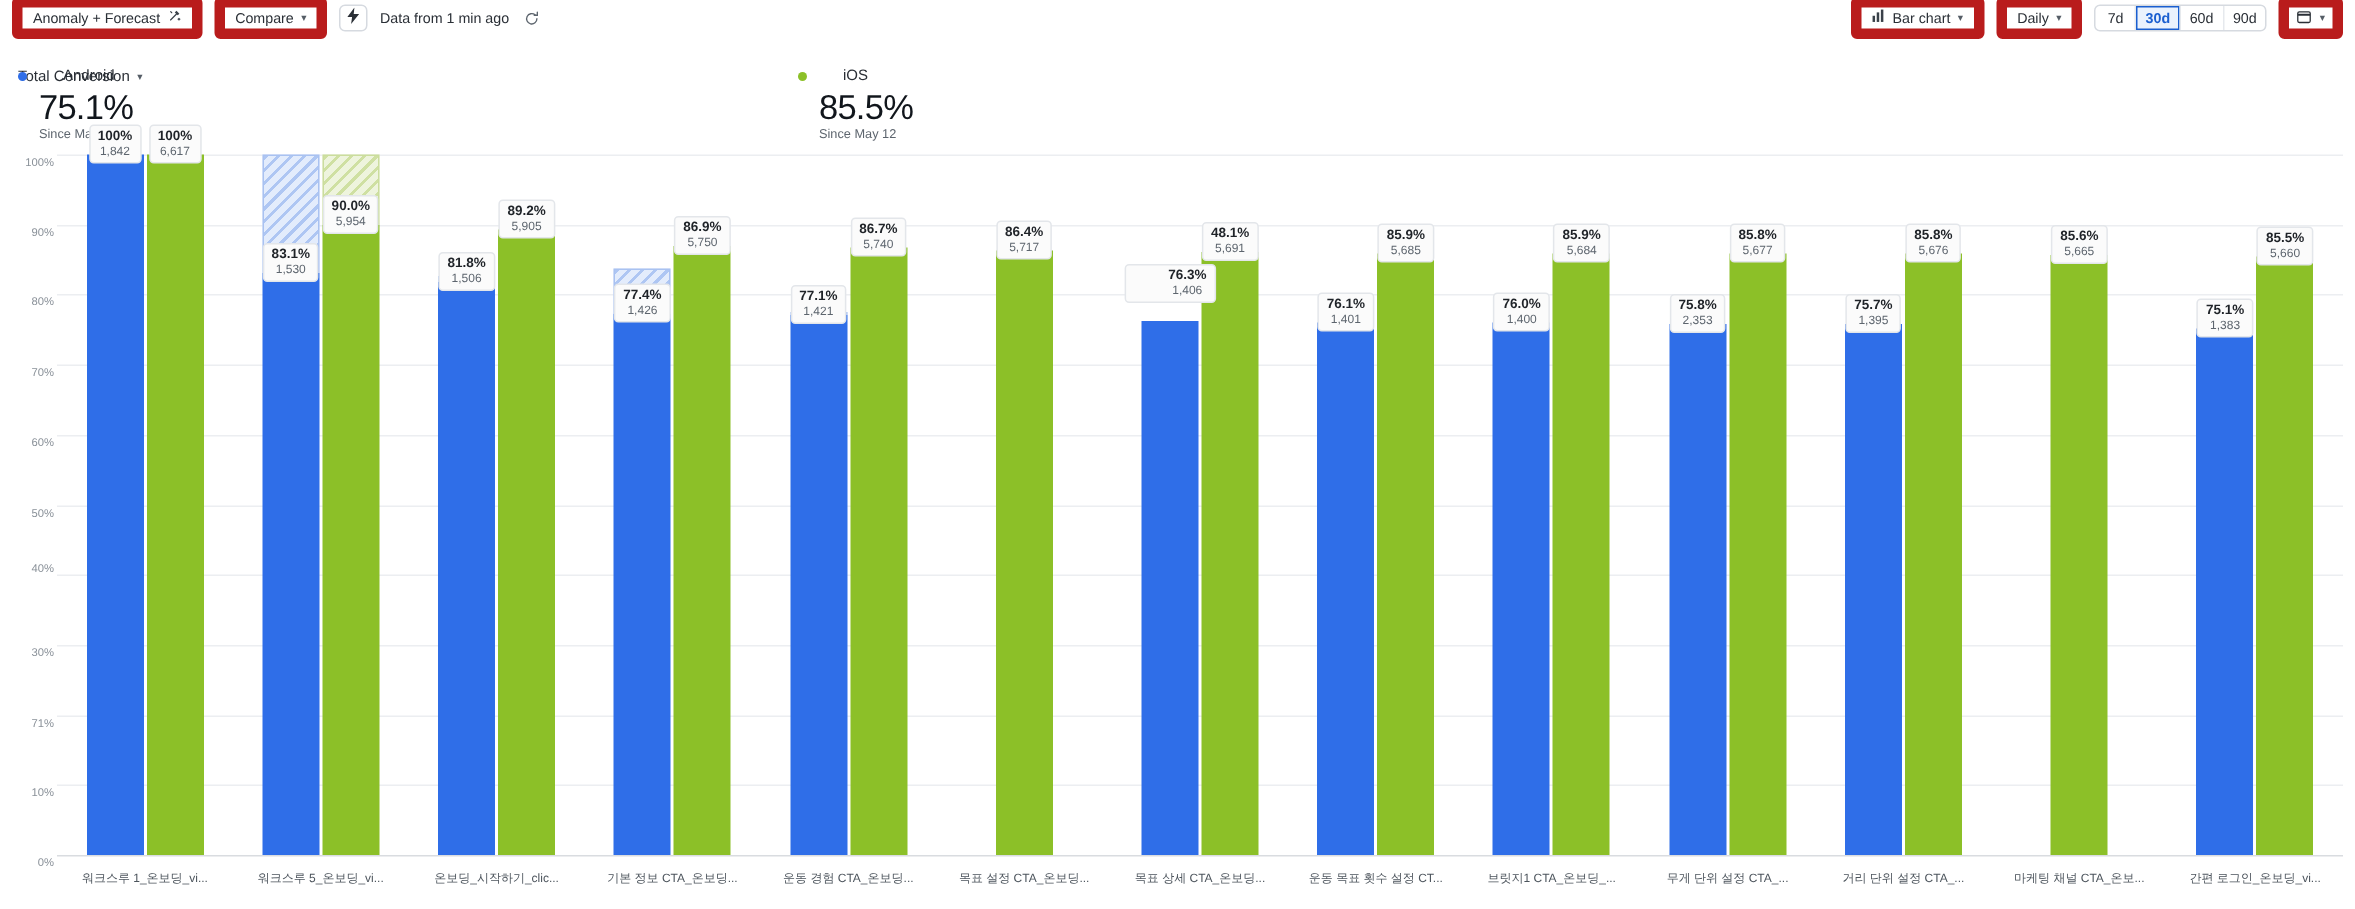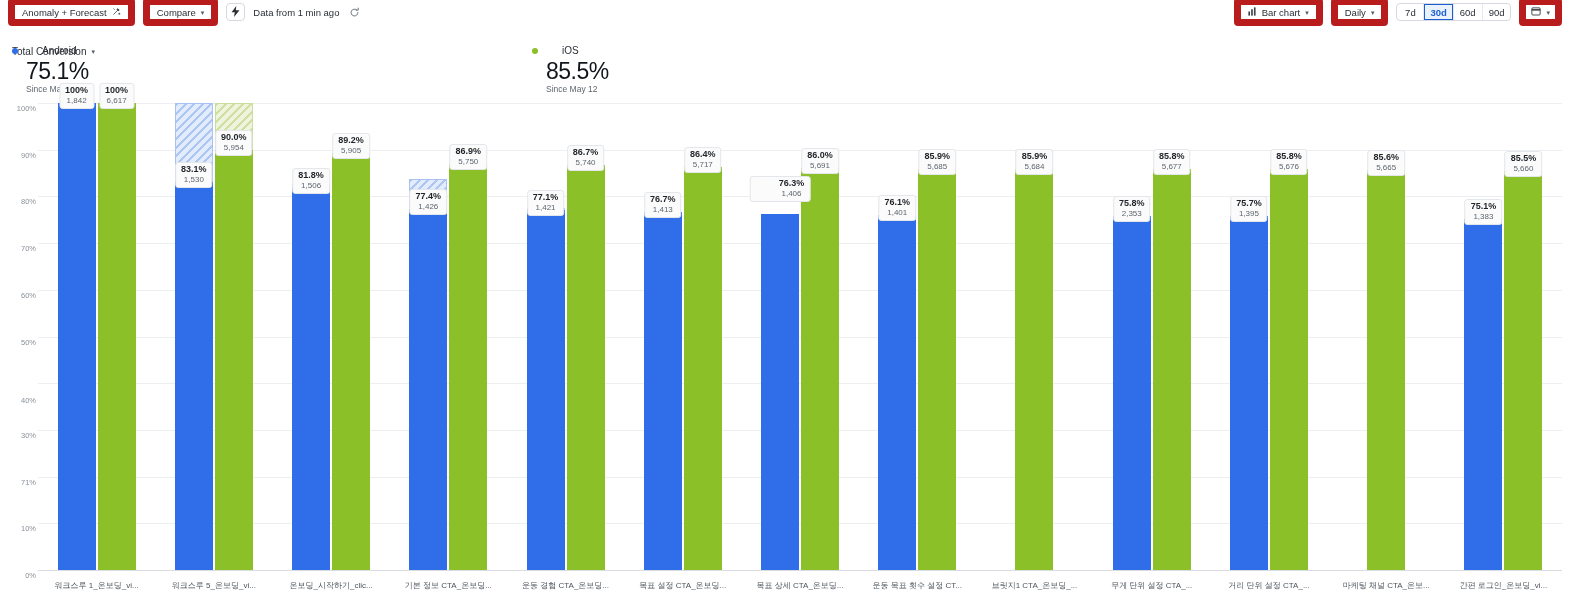--- a/index.html
+++ b/index.html
@@ -255,21 +255,21 @@
 </div>
 
 <div class="chart">
   <div class="yaxis" id="y-axis">
       <div class="ytick" style="top: 5px;">100%</div>
       <div class="ytick" style="top: 51.7px;">90%</div>
       <div class="ytick" style="top: 98.4px;">80%</div>
       <div class="ytick" style="top: 145.1px;">70%</div>
       <div class="ytick" style="top: 191.8px;">60%</div>
       <div class="ytick" style="top: 238.5px;">50%</div>
-      <div class="ytick" style="top: 297px;">40%</div>
+      <div class="ytick" style="top: 276px;">40%</div>
       <div class="ytick" style="top: 331.9px;">30%</div>
       <div class="ytick" style="top: 378.6px;">71%</div>
       <div class="ytick" style="top: 425.3px;">10%</div>
       <div class="ytick" style="top: 472px;">0%</div>
     </div>
   <div class="plot" id="grid-layer">
       <div class="gridline" style="top: 0px;"></div>
       <div class="gridline" style="top: 46.7px;"></div>
       <div class="gridline" style="top: 93.4px;"></div>
       <div class="gridline" style="top: 140.1px;"></div>
@@ -361,47 +361,40 @@
         </div>
         <div class="bar-wrap ios">
           <div class="bar-solid" style="height: 404.889px;"></div>
           <div class="label-box" style="bottom: 398.889px;">
             <div class="label-pct">86.7%</div>
             <div class="label-cnt">5,740</div>
           </div>
         </div>
       </div>
       <div class="group">
-        <div class="bar-wrap android">
-          <div class="bar-solid" style="height: 358.189px;"></div>
-          <div class="label-box" style="bottom: 352.189px;">
-            <div class="label-pct">76.7%</div>
-            <div class="label-cnt">1,413</div>
-          </div>
-        </div>
         <div class="bar-wrap ios">
           <div class="bar-solid" style="height: 403.488px;"></div>
           <div class="label-box" style="bottom: 397.488px;">
             <div class="label-pct">86.4%</div>
             <div class="label-cnt">5,717</div>
           </div>
         </div>
       </div>
       <div class="group">
         <div class="bar-wrap android">
           <div class="bar-solid" style="height: 356.321px;"></div>
           <div class="label-box" style="bottom: 368px; padding-left: 28px;">
             <div class="label-pct">76.3%</div>
             <div class="label-cnt">1,406</div>
           </div>
         </div>
         <div class="bar-wrap ios">
           <div class="bar-solid" style="height: 401.62px;"></div>
           <div class="label-box" style="bottom: 395.62px;">
-            <div class="label-pct">86.0%</div>
+            <div class="label-pct">48.1%</div>
             <div class="label-cnt">5,691</div>
           </div>
         </div>
       </div>
       <div class="group">
         <div class="bar-wrap android">
           <div class="bar-solid" style="height: 355.387px;"></div>
           <div class="label-box" style="bottom: 349.387px;">
             <div class="label-pct">76.1%</div>
             <div class="label-cnt">1,401</div>
@@ -409,20 +402,27 @@
         </div>
         <div class="bar-wrap ios">
           <div class="bar-solid" style="height: 401.153px;"></div>
           <div class="label-box" style="bottom: 395.153px;">
             <div class="label-pct">85.9%</div>
             <div class="label-cnt">5,685</div>
           </div>
         </div>
       </div>
       <div class="group">
+        <div class="bar-wrap android">
+          <div class="bar-solid" style="height: 354.92px;"></div>
+          <div class="label-box" style="bottom: 348.92px;">
+            <div class="label-pct">76.0%</div>
+            <div class="label-cnt">1,400</div>
+          </div>
+        </div>
         <div class="bar-wrap ios">
           <div class="bar-solid" style="height: 401.153px;"></div>
           <div class="label-box" style="bottom: 395.153px;">
             <div class="label-pct">85.9%</div>
             <div class="label-cnt">5,684</div>
           </div>
         </div>
       </div>
       <div class="group">
         <div class="bar-wrap android">

